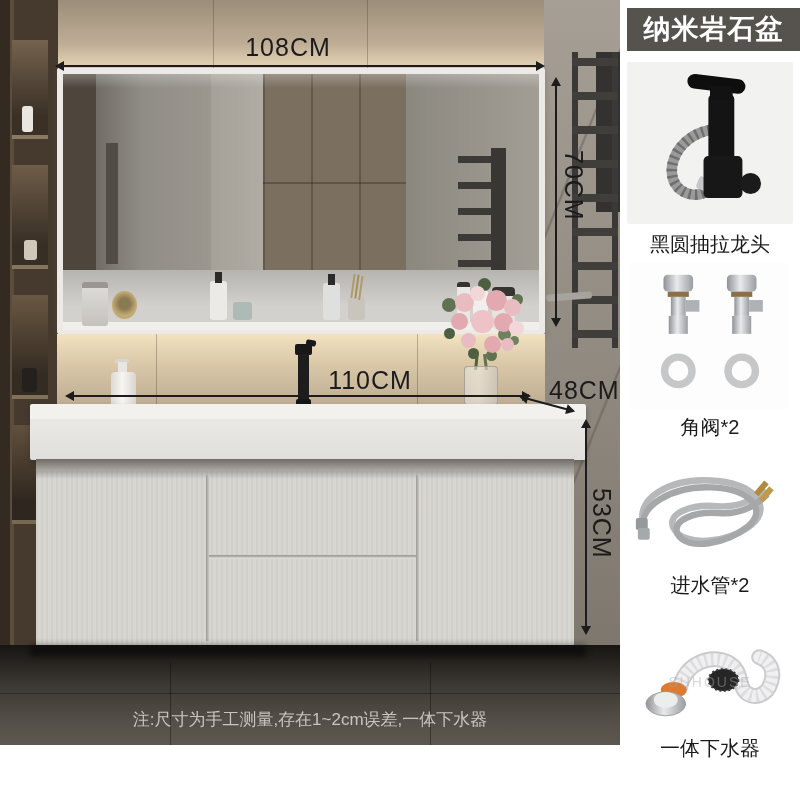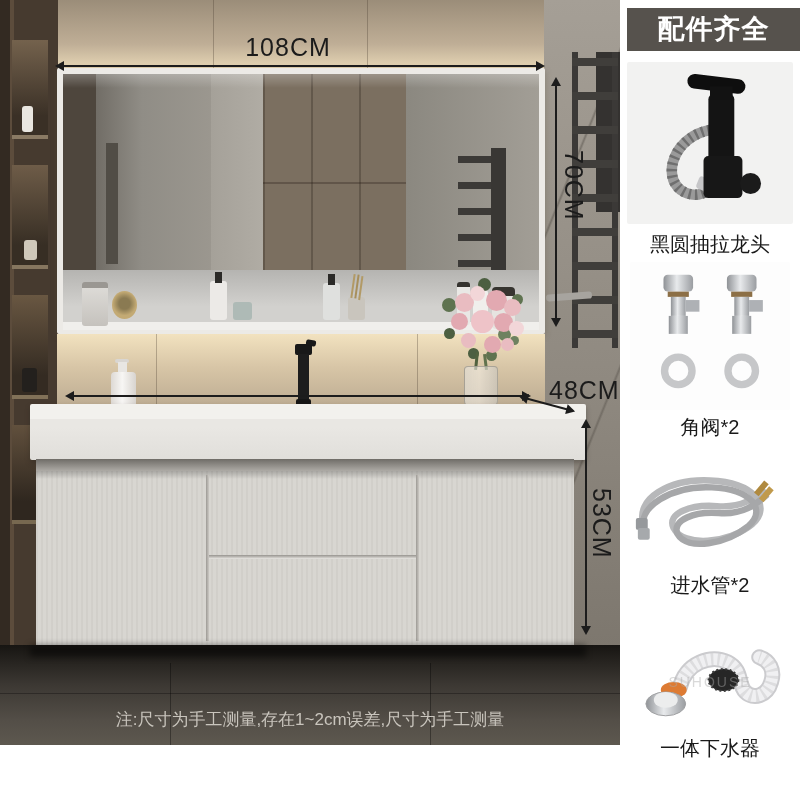--- a/index.html
+++ b/index.html
@@ -152,41 +152,42 @@
       <div class="ab" style="left:173px;top:84px;width:207px;height:4px;background:linear-gradient(180deg,#96938e,#e9e7e3);"></div>
     </div>
 
     <div class="ab" style="left:0;top:645px;width:620px;height:100px;background:linear-gradient(180deg,#171512 0%,#3c3833 40%,#534e47 75%,#5d584f 100%);">
       <div class="ab" style="left:30px;top:0;width:556px;height:12px;background:rgba(0,0,0,.45);filter:blur(3px);"></div>
       <div class="ab" style="left:170px;top:18px;width:1px;height:82px;background:rgba(0,0,0,.35);"></div>
       <div class="ab" style="left:430px;top:18px;width:1px;height:82px;background:rgba(0,0,0,.35);"></div>
       <div class="ab" style="left:0;top:48px;width:620px;height:1px;background:rgba(0,0,0,.3);"></div>
     </div>
 
-    <div class="ab" style="left:0;top:708px;width:620px;text-align:center;font-size:17px;color:#c9c5bd;">注:尺寸为手工测量,存在1~2cm误差,尺寸为手工测量</div>
+    <div class="ab" style="left:0;top:708px;width:620px;text-align:center;font-size:17px;color:#c9c5bd;">注:尺寸为手工测量,存在1~2cm误差,一体下水器</div>
 
     <div class="ab dimh" style="left:57px;top:65px;width:486px;"></div>
     <div class="ab dimlab" style="left:45px;top:33px;width:486px;text-align:center;">108CM</div>
 
     <div class="ab dimv" style="left:555px;top:79px;height:246px;"></div>
     <div class="ab dimlab v" style="left:559px;top:150px;">70CM</div>
 
     <div class="ab dimh" style="left:67px;top:395px;width:462px;"></div>
+    <div class="ab dimlab" style="left:240px;top:366px;width:260px;text-align:center;">110CM</div>
 
     <div class="ab dimh" style="left:521px;top:396px;width:54px;transform:rotate(15deg);transform-origin:left center;"></div>
     <div class="ab dimlab" style="left:549px;top:376px;text-align:center;">48CM</div>
 
     <div class="ab dimv" style="left:585px;top:421px;height:212px;"></div>
     <div class="ab dimlab v" style="left:587px;top:488px;">53CM</div>
   </div>
 
   <div class="ab" style="left:620px;top:0;width:180px;height:800px;background:#ffffff;">
 
     <div class="ab" style="left:7px;top:8px;width:173px;height:43px;line-height:43px;background:#56524d;color:#fff;
-                font-size:27px;font-weight:bold;text-align:center;letter-spacing:1px;">配件齐全</div>
+                font-size:27px;font-weight:bold;text-align:center;letter-spacing:1px;">纳米岩石盆</div>
 
     <div class="ab acc-img" style="left:7px;top:62px;width:166px;height:162px;background:#f2f2f1;">
       <svg width="166" height="162" viewBox="0 0 100 100">
         <path d="M50 42 C28 46 20 70 32 79 C39 84 48 82 50 77" stroke="#9a9a9a" stroke-width="6.5" fill="none"></path>
         <path d="M50 42 C28 46 20 70 32 79 C39 84 48 82 50 77" stroke="#6f6f6f" stroke-width="6.5" fill="none" stroke-dasharray="1.5 2.5"></path>
         <rect x="42" y="72" width="13" height="8" rx="2" fill="#c6c6c8" transform="rotate(22 48 76)"></rect>
         <rect x="49" y="20" width="16" height="58" rx="3" fill="#141414"></rect>
         <rect x="46" y="58" width="24" height="26" rx="3" fill="#171717"></rect>
         <rect x="36" y="9" width="36" height="9" rx="4.5" fill="#0e0e0e" transform="rotate(7 54 13)"></rect>
         <rect x="50" y="15" width="14" height="8" fill="#121212"></rect>

